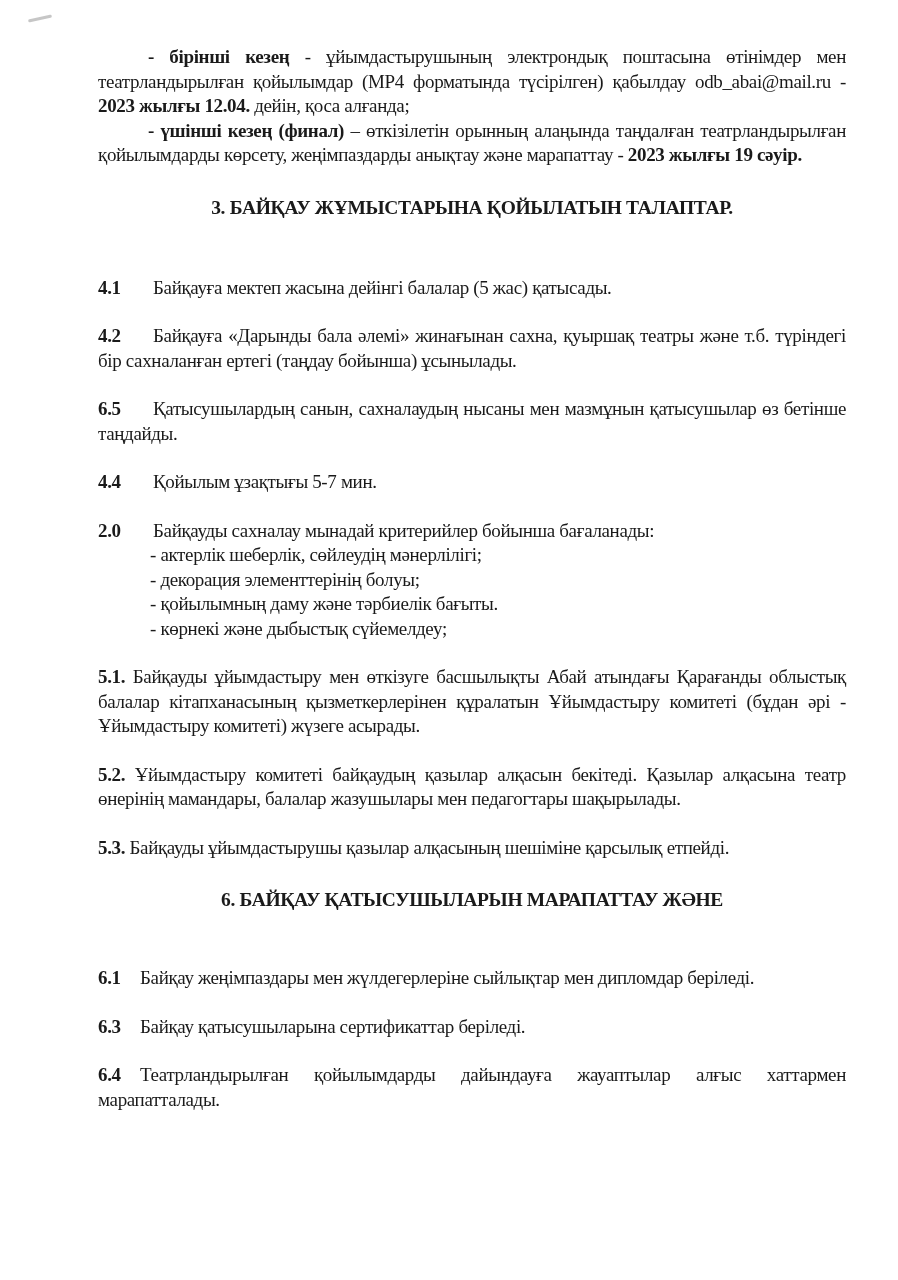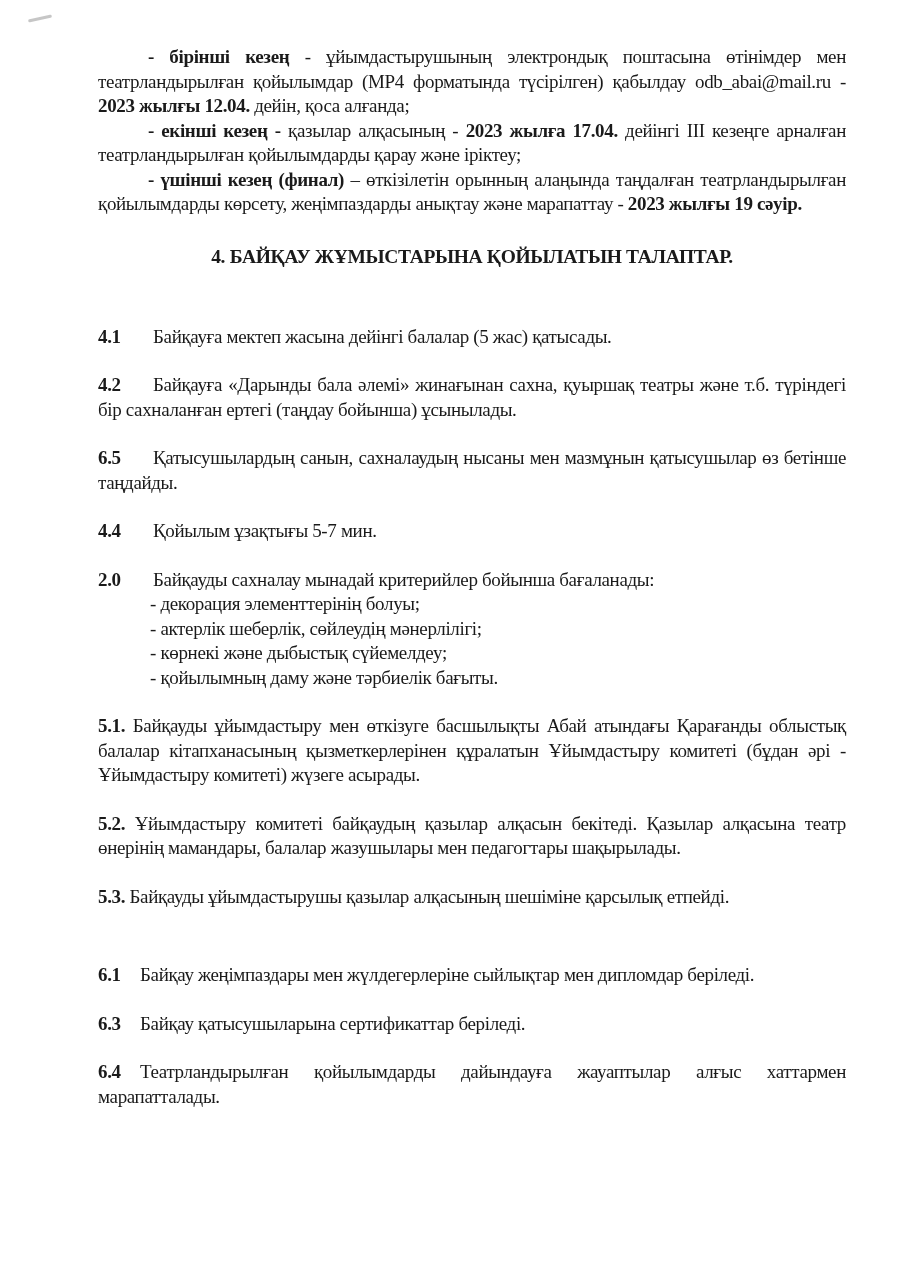--- a/index.html
+++ b/index.html
@@ -71,44 +71,44 @@
 </head>
 <body>
 
 <div class="page">
   <div class="smudge"></div>
 
   <div class="content">
 
     <p class="para indent"><b>- бірінші кезең</b><span> - ұйымдастырушының электрондық поштасына өтінімдер мен театрландырылған қойылымдар (МР4 форматында түсірілген) қабылдау odb_abai@mail.ru - </span><b>2023 жылғы 12.04.</b><span> дейін, қоса алғанда;</span></p>
 
-    <p class="para indent"><b>- екінші кезең -</b><span> қазылар алқасының - </span><b>2023 жылға 17.04.</b><span> дейінгі ІІІ кезеңге арналған театрландырылған қойылымдарды қарау және іріктеу;</span></p>
 
     <p class="para indent"><b>- үшінші кезең (финал)</b><span> – өткізілетін орынның алаңында таңдалған театрландырылған қойылымдарды көрсету, жеңімпаздарды анықтау және марапаттау - </span><b>2023 жылғы 19 сәуір.</b><span></span></p>
 
     <div class="heading" style="margin-top:28px;margin-bottom:32px;">
-      <div>4.  БАЙҚАУ ЖҰМЫСТАРЫНА ҚОЙЫЛАТЫН ТАЛАПТАР.</div>
+      <div>3.  БАЙҚАУ ЖҰМЫСТАРЫНА ҚОЙЫЛАТЫН ТАЛАПТАР.</div>
     </div>
 
     <p class="item"><span class="num num-w">4.1</span><span>Байқауға мектеп жасына дейінгі балалар (5 жас) қатысады.</span></p>
     <p class="item"><span class="num num-w">4.2</span><span>Байқауға «Дарынды бала әлемі» жинағынан сахна, қуыршақ театры және т.б. түріндегі бір сахналанған ертегі (таңдау бойынша) ұсынылады.</span></p>
     <p class="item"><span class="num num-w">6.5</span><span>Қатысушылардың санын, сахналаудың нысаны мен мазмұнын қатысушылар өз бетінше таңдайды.</span></p>
     <p class="item"><span class="num num-w">4.4</span><span>Қойылым ұзақтығы 5-7 мин.</span></p>
     <p class="item"><span class="num num-w">2.0</span><span>Байқауды сахналау мынадай критерийлер бойынша бағаланады:</span></p>
+    <p class="sub">- актерлік шеберлік, сөйлеудің мәнерлілігі;</p>
     <p class="sub">- декорация элементтерінің болуы;</p>
-    <p class="sub">- актерлік шеберлік, сөйлеудің мәнерлілігі;</p>
+    <p class="sub">- қойылымның даму және тәрбиелік бағыты.</p>
     <p class="sub">- көрнекі және дыбыстық сүйемелдеу;</p>
-    <p class="sub">- қойылымның даму және тәрбиелік бағыты.</p>
 
 
     <p class="item"><span class="num">5.1.</span> <span>Байқауды ұйымдастыру мен өткізуге басшылықты Абай атындағы Қарағанды облыстық балалар кітапханасының қызметкерлерінен құралатын Ұйымдастыру комитеті (бұдан әрі - Ұйымдастыру комитеті) жүзеге асырады.</span></p>
     <p class="item"><span class="num">5.2.</span> <span>Ұйымдастыру комитеті байқаудың қазылар алқасын бекітеді. Қазылар алқасына театр өнерінің мамандары, балалар жазушылары мен педагогтары шақырылады.</span></p>
     <p class="item"><span class="num">5.3.</span> <span>Байқауды ұйымдастырушы қазылар алқасының шешіміне қарсылық етпейді.</span></p>
 
     <div class="heading" style="margin-top:28px;margin-bottom:30px;">
+      <div>6. БАЙҚАУ ҚАТЫСУШЫЛАРЫН МАРАПАТТАУ ЖӘНЕ</div>
     </div>
 
     <p class="item"><span class="num" style="width:42px">6.1</span><span>Байқау жеңімпаздары мен жүлдегерлеріне сыйлықтар мен дипломдар беріледі.</span></p>
     <p class="item"><span class="num" style="width:42px">6.3</span><span>Байқау қатысушыларына сертификаттар беріледі.</span></p>
     <p class="item"><span class="num" style="width:42px">6.4</span><span>Театрландырылған қойылымдарды дайындауға жауаптылар алғыс хаттармен марапатталады.</span></p>
 
   </div>
 </div>
 
 </body></html>

